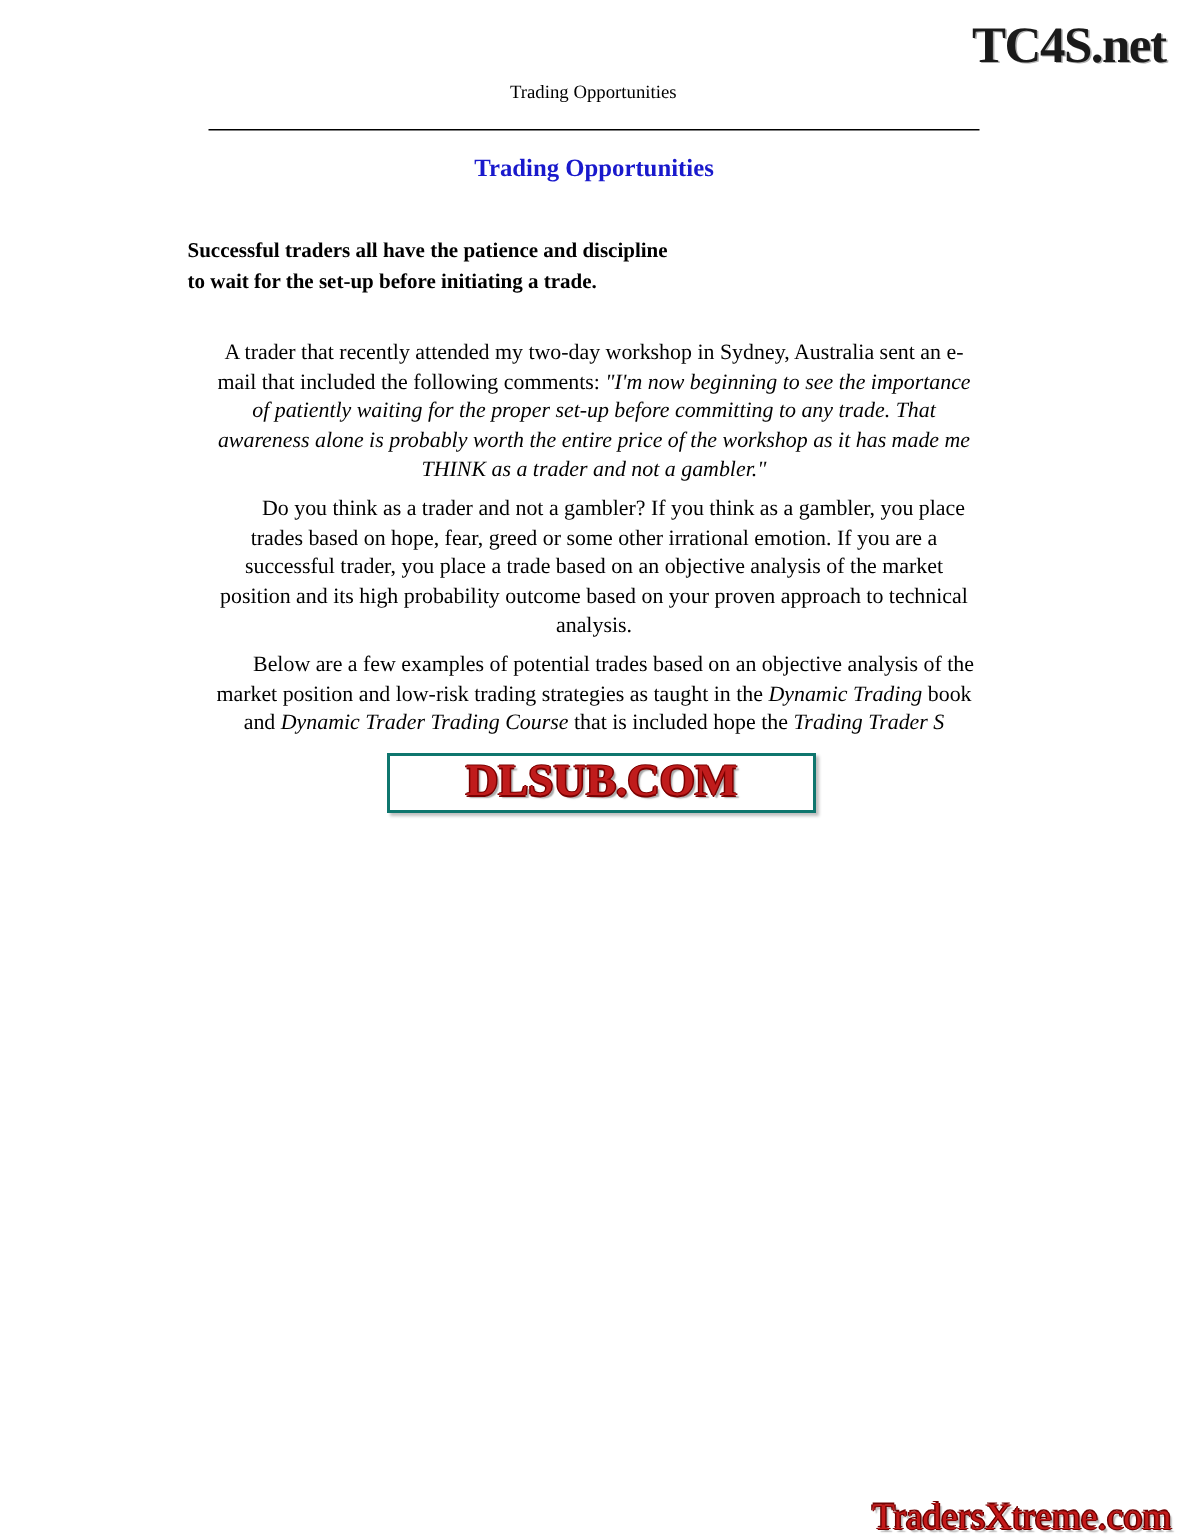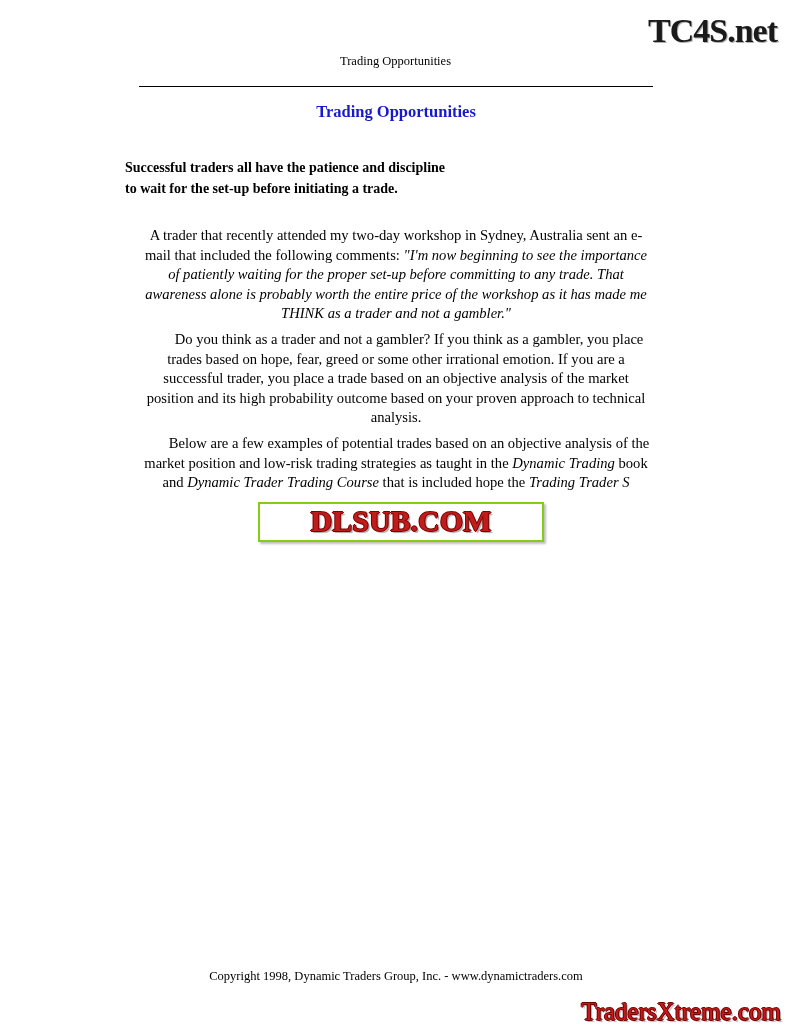--- a/index.html
+++ b/index.html
@@ -107,21 +107,21 @@
   }
 
   
   .dlsub {
     position: absolute;
     left: 258px;
     top: 494px;
     width: 282px;
     height: 36px;
     background: #ffffff;
-    border: 2px solid #84cc16;
+    border: 2px solid #0f766e;
     box-shadow: 2px 2px 2px rgba(0,0,0,0.25);
   }
   .dlsub-text {
     position: absolute;
     left: 0; top: 0;
     width: 282px;
     height: 36px;
     line-height: 34px;
     text-align: center;
     font-family: "Liberation Serif", serif;
@@ -188,17 +188,16 @@
   <div class="body-text">
     <p><span>A trader that recently attended my two-day workshop in Sydney, Australia sent an e-mail that included the following comments: </span><span class="ital">"I'm now beginning to see the importance of patiently waiting for the proper set-up before committing to any trade. That awareness alone is probably worth the entire price of the workshop as it has made me THINK as a trader and not a gambler."</span></p>
     <p class="p-indent">Do you think as a trader and not a gambler? If you think as a gambler, you place trades based on hope, fear, greed or some other irrational emotion. If you are a successful trader, you place a trade based on an objective analysis of the market position and its high probability outcome based on your proven approach to technical analysis.</p>
     <p class="p-indent"><span>Below are a few examples of potential trades based on an objective analysis of the market position and low-risk trading strategies as taught in the </span><span class="ital">Dynamic Trading</span><span> book and </span><span class="ital">Dynamic Trader Trading Course</span><span> that is included hope the </span><span class="ital">Trading Trader S</span></p>
   </div>
 
   <div class="dlsub">
     <div class="dlsub-text">DLSUB.COM</div>
   </div>
 
-  <div class="footer">Copyright 1998, Dynamic Traders Group, Inc. - www.dynamictraders.com</div>
 
   <div class="tx-watermark">TradersXtreme.com</div>
 
 </div>
 
 </body></html>

